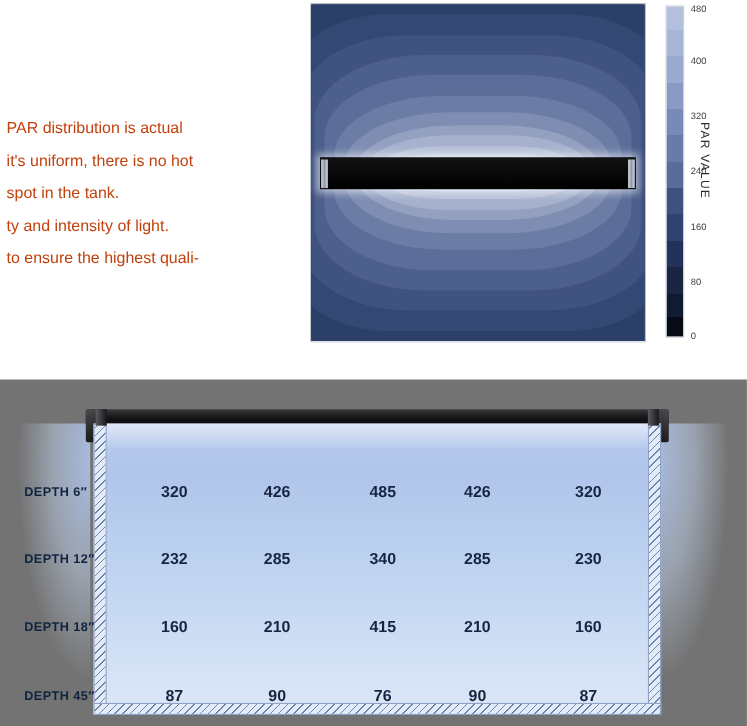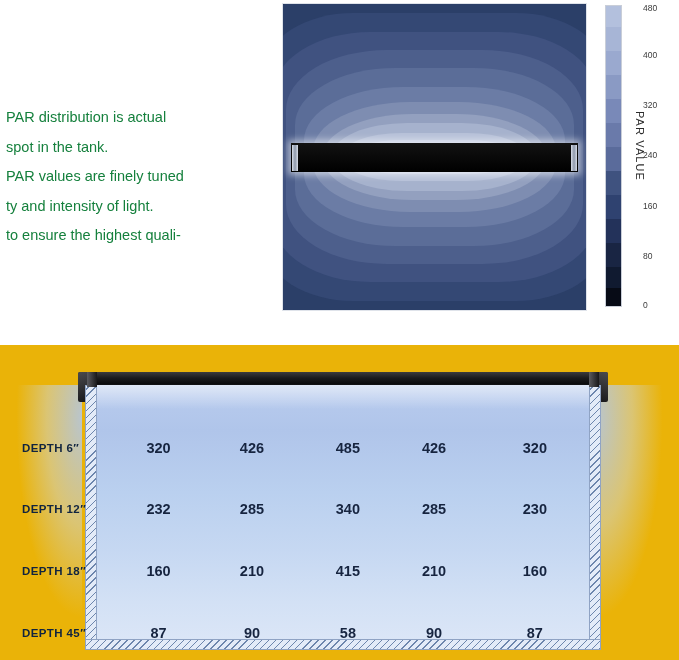--- a/index.html
+++ b/index.html
@@ -15,21 +15,21 @@
   .title-line {
     font-weight:bold; font-size:31px; line-height:40px; letter-spacing:0.5px;
     background:linear-gradient(100deg,#a9742c 0%,#c7903a 14%,#efc55f 30%,
                #f2cf72 42%,#d9a441 56%,#b5762b 70%,#e2b757 84%,#c08b33 100%);
     -webkit-background-clip:text; background-clip:text; color:transparent;
     -webkit-text-fill-color:transparent; white-space:nowrap;
   }
   #title-2 { font-size:29px; margin-top:10px; }
 
   #body-copy { position:absolute; left:6px; top:103px; width:268px;
-               font-size:14.5px; line-height:29.5px; color:#15803d; font-weight:400; }
+               font-size:14.5px; line-height:29.5px; color:#c2410c; font-weight:400; }
   .copy-line { white-space:nowrap; }
 
   
   #contour-wrap { position:absolute; left:282px; top:3px; width:305px; height:308px;
                   border:1px solid #dfe3ea; overflow:hidden; background:#23355c; }
   #contour { position:absolute; inset:0; }
   .band { position:absolute; }
   
   .b0 { inset:0;                          background:#23355c; border-radius:0; }
   .b1 { inset:-4% -10%;                   background:#2b3f68; border-radius:22% / 18%; }
@@ -65,27 +65,27 @@
             #7989b8 31%, #7989b8 39%,
             #6a7aaa 39%, #6a7aaa 47%,
             #5a6b9b 47%, #5a6b9b 55%,
             #3f527f 55%, #3f527f 63%,
             #2f4270 63%, #2f4270 71%,
             #23325a 71%, #23325a 79%,
             #192543 79%, #192543 87%,
             #101a30 87%, #101a30 94%,
             #070b16 94%, #070b16 100%); }
   .tick { position:absolute; left:24px; font-size:8.5px; color:#3a3a3a;
-          font-family:"Liberation Sans",sans-serif; transform:translateY(-50%);margin-left:15px; }
+          font-family:"Liberation Sans",sans-serif; transform:translateY(-50%); }
   #cbar-axis-label { position:absolute; left:42px; top:108px; font-size:11px;
           color:#2b2b2b; letter-spacing:1.1px; white-space:nowrap;
           transform:rotate(90deg); transform-origin:left top; }
 
   
-  #tank-area { position:absolute; left:0; top:345px; width:679px; height:315px; background:#eab308; }
+  #tank-area { position:absolute; left:0; top:345px; width:679px; height:315px; background:#737373; }
 
   
   .glow { position:absolute; top:40px; width:120px; height:270px; pointer-events:none; }
   #glow-l { left:-38px;
       background:radial-gradient(ellipse 70% 95% at 100% 12%, rgba(176,200,240,.85) 0%,
                  rgba(200,218,246,.45) 42%, rgba(255,255,255,0) 78%); }
   #glow-r { right:-38px;
       background:radial-gradient(ellipse 70% 95% at 0% 12%, rgba(176,200,240,.85) 0%,
                  rgba(200,218,246,.45) 42%, rgba(255,255,255,0) 78%); }
 
@@ -136,22 +136,22 @@
 </head>
 <body>
 
 <div id="page">
 
   <div id="topleft">
 
 
     <div id="body-copy">
       <div class="copy-line">PAR distribution is actual</div>
+      <div class="copy-line">it's uniform, there is no hot</div>
       <div class="copy-line">spot in the tank.</div>
-      <div class="copy-line">PAR values are finely tuned</div>
       <div class="copy-line">ty and intensity of light.</div>
       <div class="copy-line">to ensure the highest quali-</div>
     </div>
   </div>
 
   <div id="contour-wrap">
     <div id="contour">
       <div class="band b0"></div>
       <div class="band b1"></div>
       <div class="band b2"></div>
@@ -225,19 +225,19 @@
       <div class="par-val" style="left:89%;   top:124px">230</div>
 
       <div class="par-val" style="left:12.5%; top:186px">160</div>
       <div class="par-val" style="left:31.5%; top:186px">210</div>
       <div class="par-val" style="left:51%;   top:186px">415</div>
       <div class="par-val" style="left:68.5%; top:186px">210</div>
       <div class="par-val" style="left:89%;   top:186px">160</div>
 
       <div class="par-val" style="left:12.5%; top:248px">87</div>
       <div class="par-val" style="left:31.5%; top:248px">90</div>
-      <div class="par-val" style="left:51%;   top:248px">58</div>
+      <div class="par-val" style="left:51%;   top:248px">76</div>
       <div class="par-val" style="left:68.5%; top:248px">90</div>
       <div class="par-val" style="left:89%;   top:248px">87</div>
     </div>
 
   </div>
 </div>
 
 </body></html>

